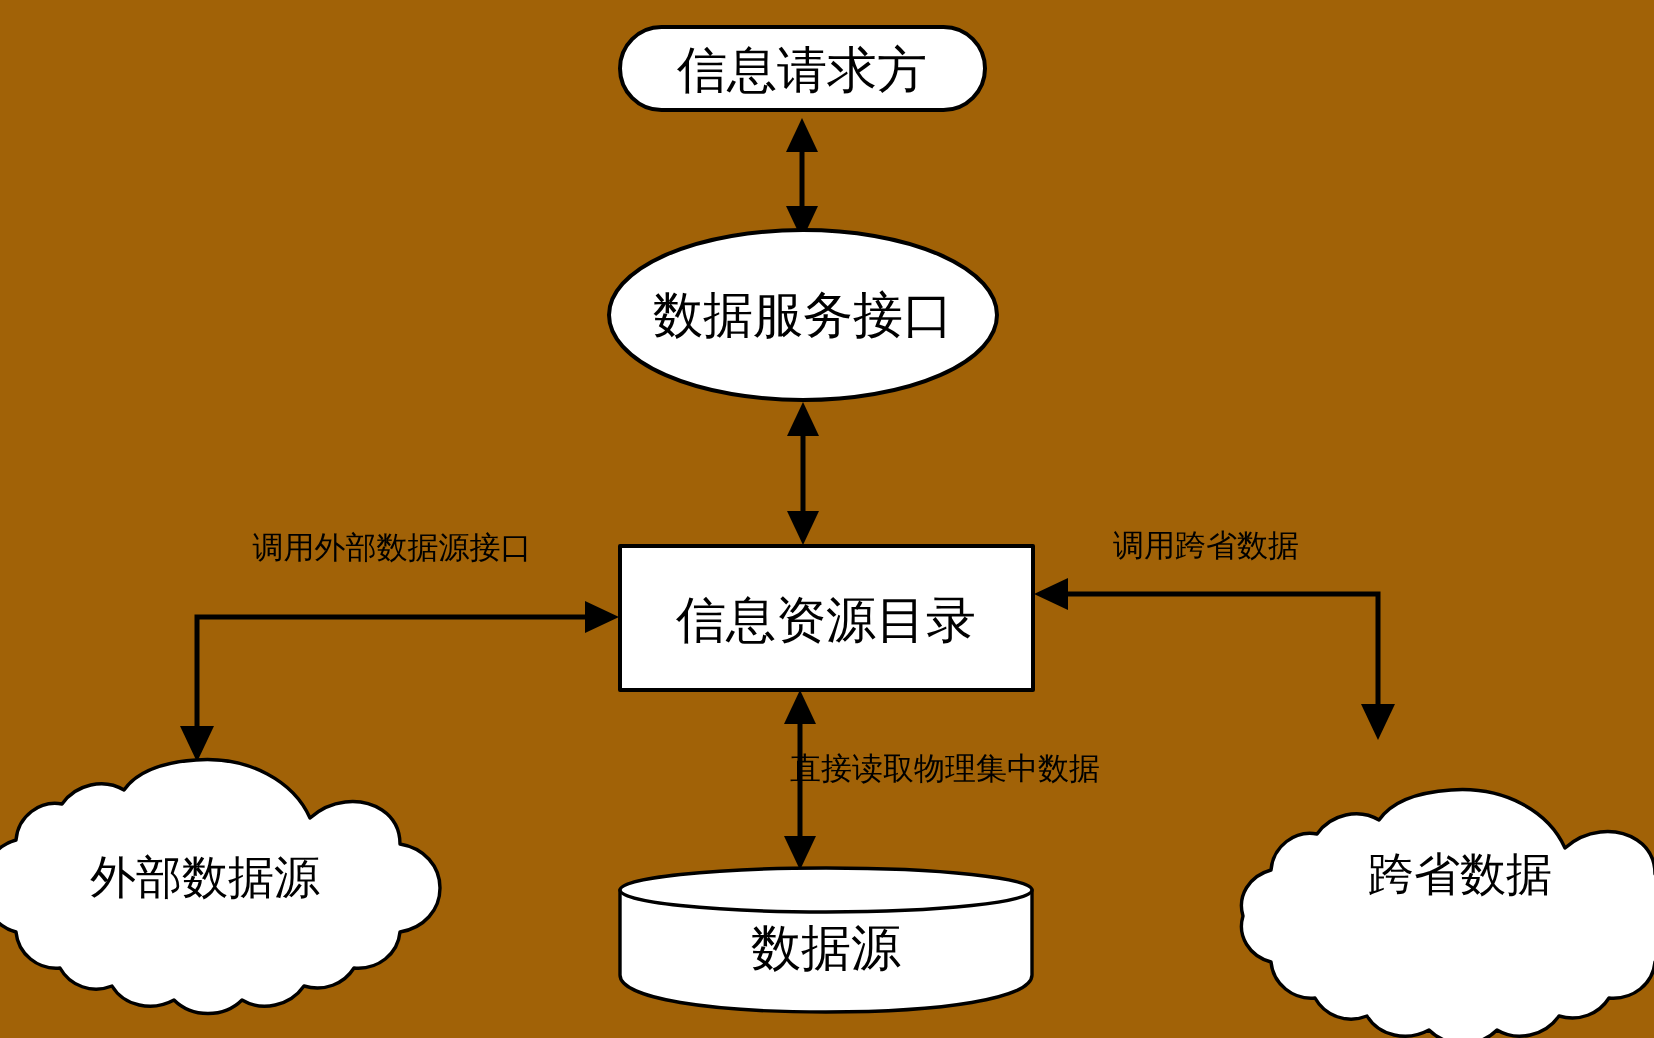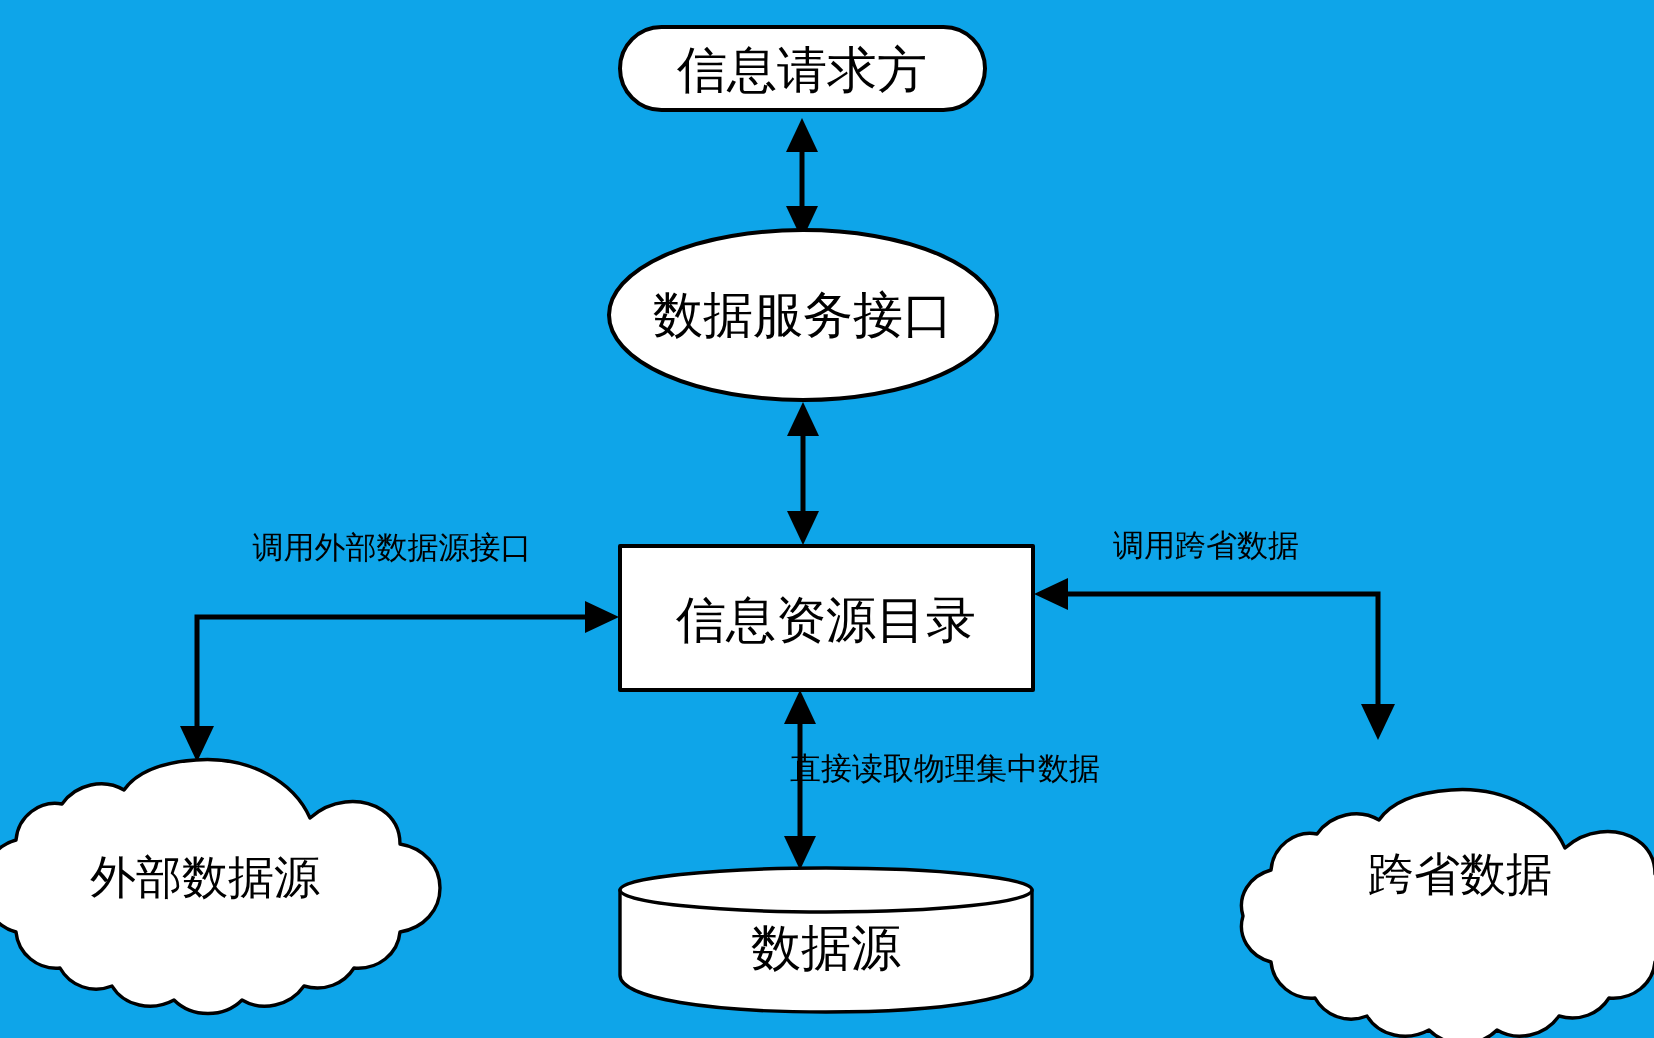--- a/index.html
+++ b/index.html
@@ -7,21 +7,21 @@
     padding: 0;
     background: #ffffff;
   }
   body {
     font-family: "Liberation Sans", "DejaVu Sans", sans-serif;
   }
   #diagram-root {
     position: relative;
     width: 1654px;
     height: 1038px;
-    background: #0ea5e9;
+    background: #a16207;
     overflow: hidden;
   }
   svg.diagram-canvas {
     position: absolute;
     top: 0;
     left: 0;
     width: 1654px;
     height: 1038px;
     display: block;
   }

